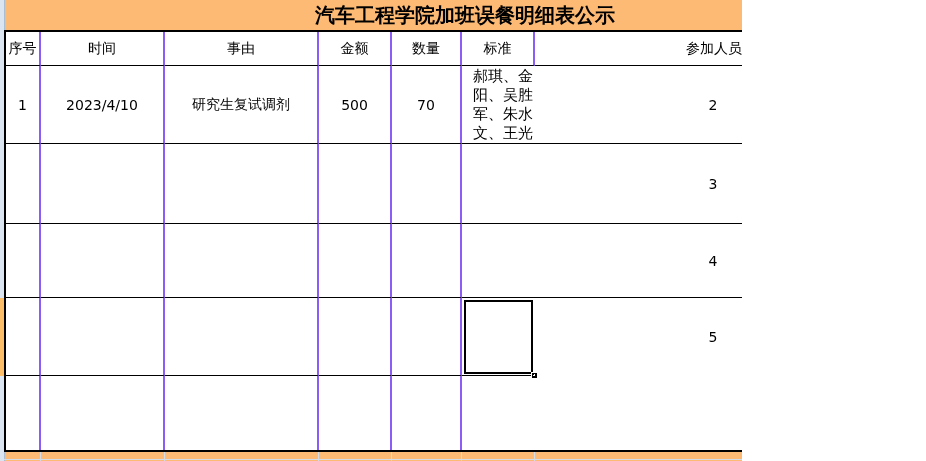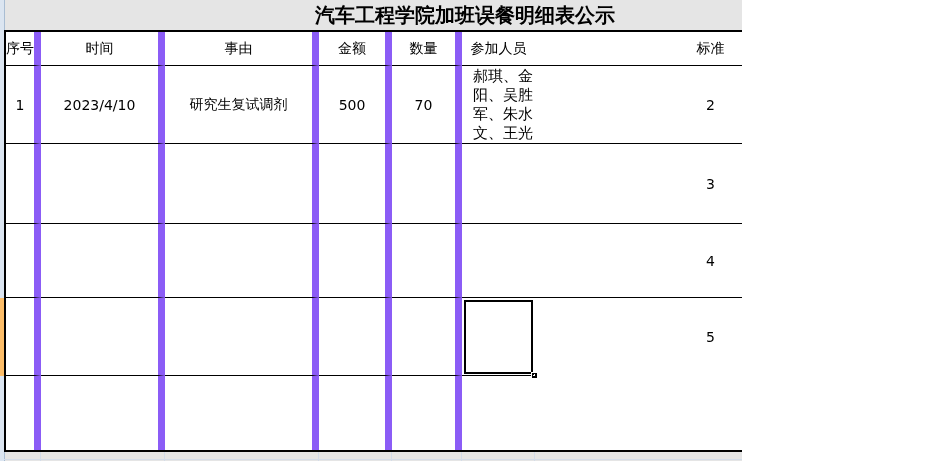--- a/index.html
+++ b/index.html
@@ -1,35 +1,35 @@
 <!DOCTYPE html>
 <html><head>
 <meta charset="utf-8">
 <style>
   html,body{margin:0;padding:0;background:#fff;}
   .page{
-    position:relative;width:742px;height:461px;background:#e5e5e5;overflow:hidden;
+    position:relative;width:742px;height:461px;background:#fdba74;overflow:hidden;
     font-family:"DejaVu Sans","Liberation Sans",sans-serif;color:#000;
   }
   
   .row-header-strip{position:absolute;left:0;top:0;width:4px;height:461px;
     background:#dbe5f1;border-right:1px solid #a9bdd3;}
   .row-header-active{position:absolute;left:0;top:298px;width:4px;height:78px;
     background:#fcbd68;border-right:1px solid #dd9a45;}
   
   .title-cell{position:absolute;left:4px;top:0;width:922px;height:30px;
     display:flex;align-items:center;justify-content:center;
     font-family:"DejaVu Serif","Liberation Serif",serif;
     font-size:20px;font-weight:bold;white-space:nowrap;}
   
   .tbl{position:absolute;left:4px;top:30px;border:2px solid #000;background:#fff;
     display:grid;
     grid-template-columns:35px 124px 154px 73px 70px 73px 358px;
     grid-template-rows:34px 78px 80px 74px 78px 74px;}
-  .c{border-right:7px solid #8b5cf6;border-bottom:1px solid #000;
+  .c{border-right:2px solid #8b5cf6;border-bottom:1px solid #000;
     display:flex;align-items:center;justify-content:center;
     font-size:14px;overflow:hidden;box-sizing:border-box;}
   .c.cl{border-right:none;}
   .c.rb{border-bottom:none;}
   .c.hd{font-size:14px;}
   .c.participants{justify-content:flex-start;align-items:flex-start;
     text-align:right;font-size:15px;line-height:19px;padding:1px 2px;
     letter-spacing:0;word-break:break-all;}
   
   .active-cell{position:absolute;left:464px;top:300px;width:69px;height:74px;
@@ -77,26 +77,26 @@
       </div>
     <div class="c hd">
         <span>事由</span>
       </div>
     <div class="c hd">
         <span>金额</span>
       </div>
     <div class="c hd">
         <span>数量</span>
       </div>
+    <div class="c hd">
+        <span>标准</span>
+      </div>
     <div class="c hd cl">
         <span>参加人员</span>
       </div>
-    <div class="c hd">
-        <span>标准</span>
-      </div>
 
     <div class="c">
         <span>1</span>
       </div>
     <div class="c">
         <span>2023/4/10</span>
       </div>
     <div class="c">
         <span>研究生复试调剂</span>
       </div>

